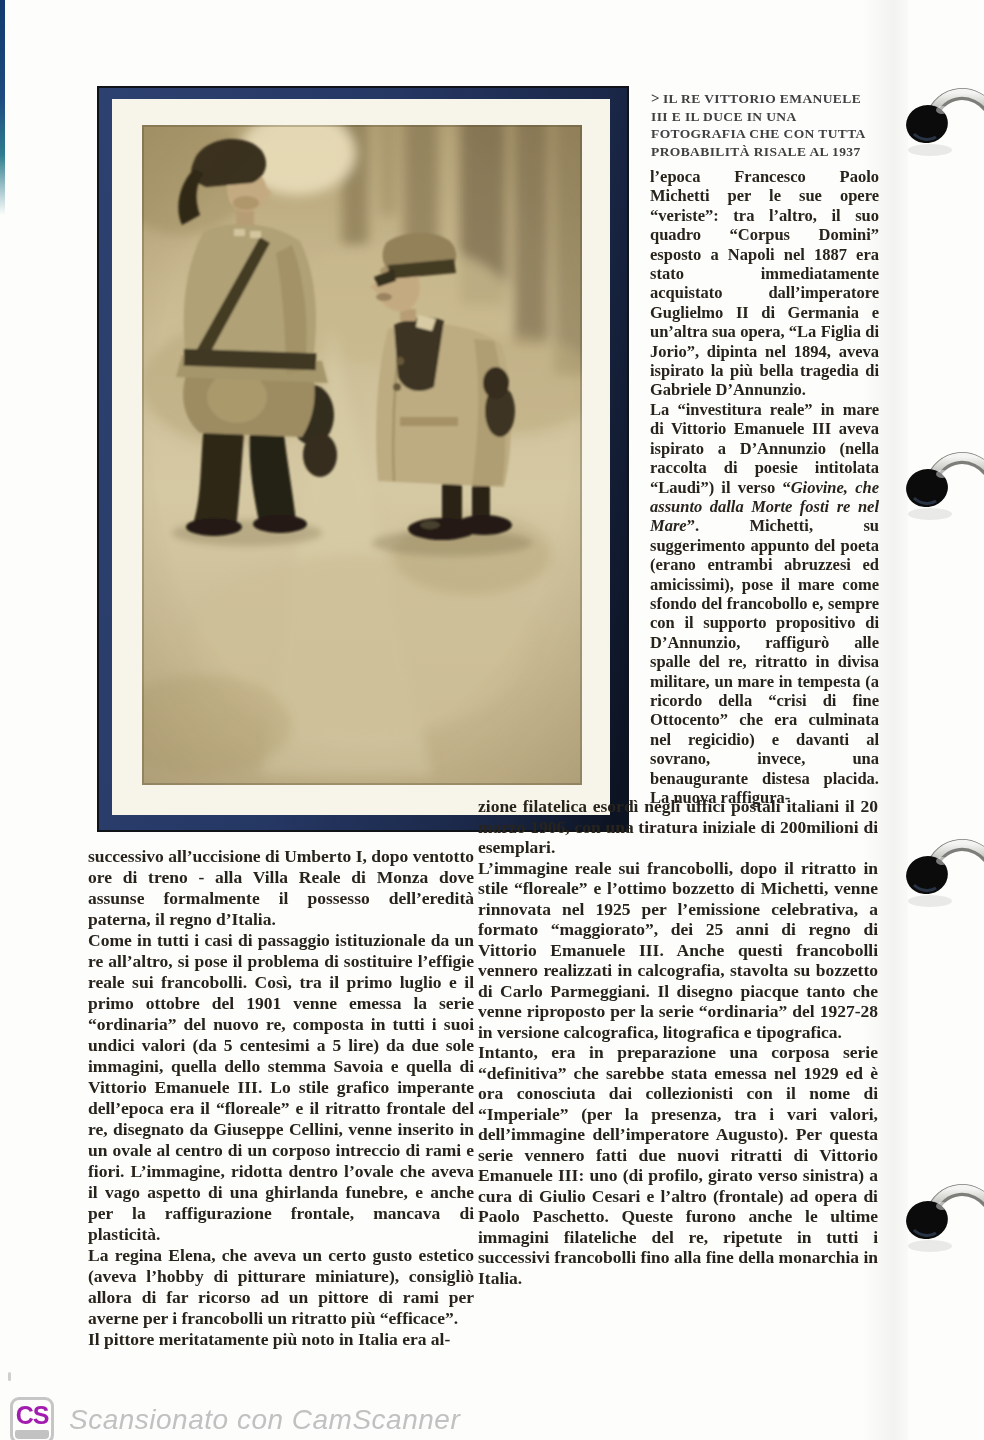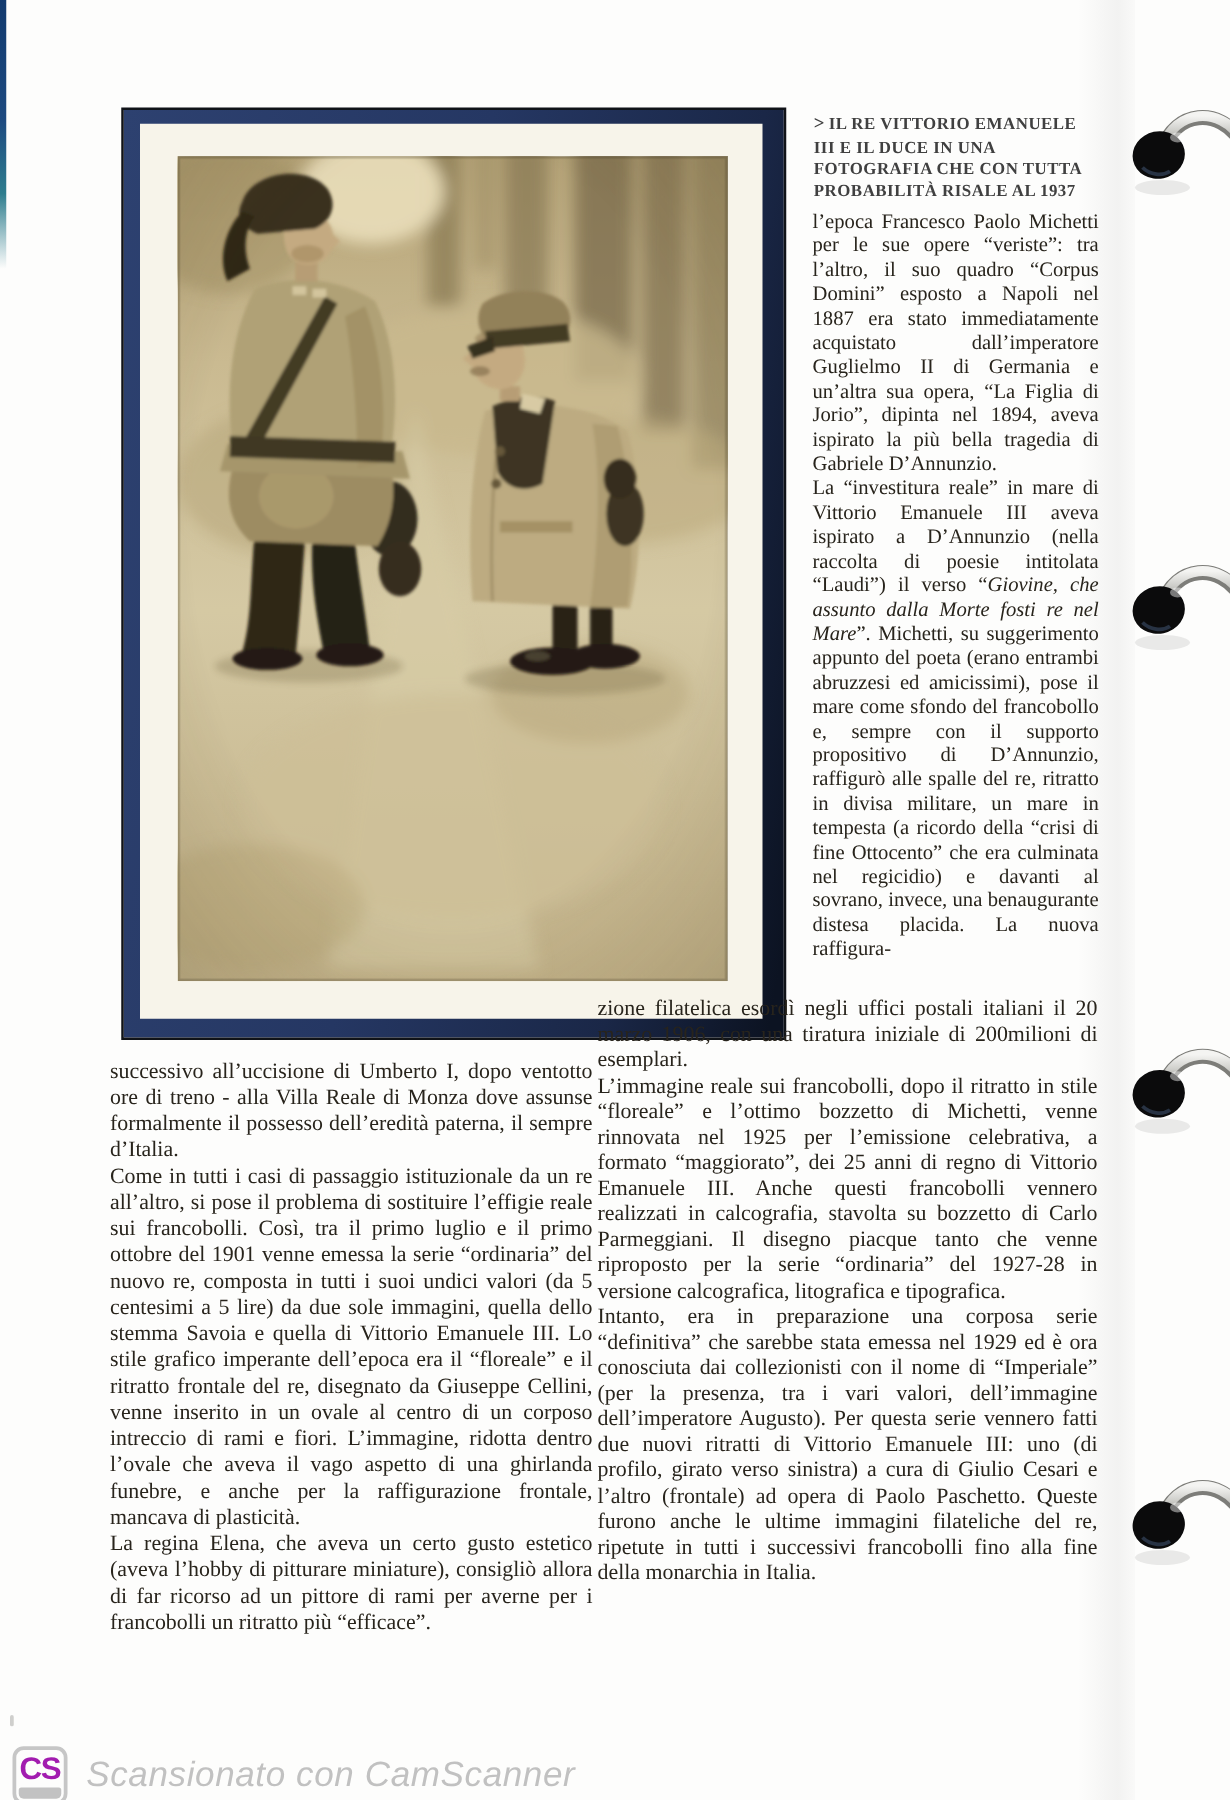--- a/index.html
+++ b/index.html
@@ -32,21 +32,21 @@
   .photo{position:absolute;left:30px;top:26px;width:440px;height:660px;display:block;}
   
   .caption{
     position:absolute;left:651px;top:90px;width:228px;
     font-size:13.5px;line-height:17.5px;font-weight:bold;
     color:#404040;letter-spacing:0.4px;
   }
   .cap-marker{font-size:15px;margin-right:3px;}
   
   .textcol{color:#28241c;text-align:justify;}
-  .textcol p{margin:0;}
+  .textcol p{margin:0;font-weight:bold;}
   .col-right{
     position:absolute;left:650px;top:167px;width:229px;
     font-size:16.5px;line-height:19.4px;
   }
   .col-bl{
     position:absolute;left:88px;top:846px;width:386px;
     font-size:17.5px;line-height:21px;
   }
   .col-br{
     position:absolute;left:478px;top:796px;width:400px;
@@ -186,23 +186,24 @@
   <div class="caption">
     <span class="cap-marker">&gt;</span><span>IL RE VITTORIO EMANUELE III E IL DUCE IN UNA FOTOGRAFIA CHE CON TUTTA PROBABILITÀ RISALE AL 1937</span>
   </div>
 
   <div class="textcol col-right" lang="it">
     <p>l’epoca Francesco Paolo Michetti per le sue opere “veriste”: tra l’altro, il suo quadro “Corpus Domini” esposto a Napoli nel 1887 era stato immediatamente acquistato dall’imperatore Guglielmo II di Germania e un’altra sua opera, “La Figlia di Jorio”, dipinta nel 1894, aveva ispirato la più bella tragedia di Gabriele D’Annunzio.</p>
     <p><span>La “investitura reale” in mare di Vittorio Emanuele III aveva ispirato a D’Annunzio (nella raccolta di poesie intitolata “Laudi”) il verso “</span><span class="verse">Giovine, che assunto dalla Morte fosti re nel Mare</span><span>”. Michetti, su suggerimento appunto del poeta (erano entrambi abruzzesi ed amicissimi), pose il mare come sfondo del francobollo e, sempre con il supporto propositivo di D’Annunzio, raffigurò alle spalle del re, ritratto in divisa militare, un mare in tempesta (a ricordo della “crisi di fine Ottocento” che era culminata nel regicidio) e davanti al sovrano, invece, una benaugurante distesa placida. La nuova raffigura-</span></p>
   </div>
 
   <div class="textcol col-bl" lang="it">
-    <p>successivo all’uccisione di Umberto I, dopo ventotto ore di treno - alla Villa Reale di Monza dove assunse formalmente il possesso dell’eredità paterna, il sempre d’Italia.</p>
+    <p>successivo all’uccisione di Umberto I, dopo ventotto ore di treno - alla Villa Reale di Monza dove assunse formalmente il possesso dell’eredità paterna, il regno d’Italia.</p>
     <p>Come in tutti i casi di passaggio istituzionale da un re all’altro, si pose il problema di sostituire l’effigie reale sui francobolli. Così, tra il primo luglio e il primo ottobre del 1901 venne emessa la serie “ordinaria” del nuovo re, composta in tutti i suoi undici valori (da 5 centesimi a 5 lire) da due sole immagini, quella dello stemma Savoia e quella di Vittorio Emanuele III. Lo stile grafico imperante dell’epoca era il “floreale” e il ritratto frontale del re, disegnato da Giuseppe Cellini, venne inserito in un ovale al centro di un corposo intreccio di rami e fiori. L’immagine, ridotta dentro l’ovale che aveva il vago aspetto di una ghirlanda funebre, e anche per la raffigurazione frontale, mancava di plasticità.</p>
     <p>La regina Elena, che aveva un certo gusto estetico (aveva l’hobby di pitturare miniature), consigliò allora di far ricorso ad un pittore di rami per averne per i francobolli un ritratto più “efficace”.</p>
+    <p>Il pittore meritatamente più noto in Italia era al-</p>
   </div>
 
   <div class="textcol col-br" lang="it">
     <p>zione filatelica esordì negli uffici postali italiani il 20 marzo 1906, con una tiratura iniziale di 200milioni di esemplari.</p>
     <p>L’immagine reale sui francobolli, dopo il ritratto in stile “floreale” e l’ottimo bozzetto di Michetti, venne rinnovata nel 1925 per l’emissione celebrativa, a formato “maggiorato”, dei 25 anni di regno di Vittorio Emanuele III. Anche questi francobolli vennero realizzati in calcografia, stavolta su bozzetto di Carlo Parmeggiani. Il disegno piacque tanto che venne riproposto per la serie “ordinaria” del 1927-28 in versione calcografica, litografica e tipografica.</p>
     <p>Intanto, era in preparazione una corposa serie “definitiva” che sarebbe stata emessa nel 1929 ed è ora conosciuta dai collezionisti con il nome di “Imperiale” (per la presenza, tra i vari valori, dell’immagine dell’imperatore Augusto). Per questa serie vennero fatti due nuovi ritratti di Vittorio Emanuele III: uno (di profilo, girato verso sinistra) a cura di Giulio Cesari e l’altro (frontale) ad opera di Paolo Paschetto. Queste furono anche le ultime immagini filateliche del re, ripetute in tutti i successivi francobolli fino alla fine della monarchia in Italia.</p>
   </div>
 
   <svg class="ring" style="top:76px" viewBox="0 0 84 100" xmlns="http://www.w3.org/2000/svg">
     <defs>

